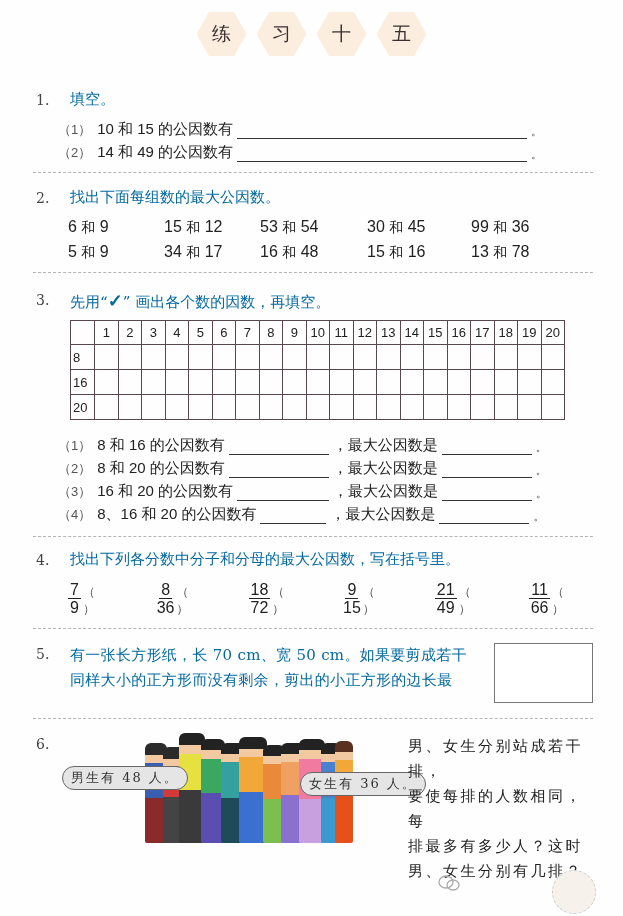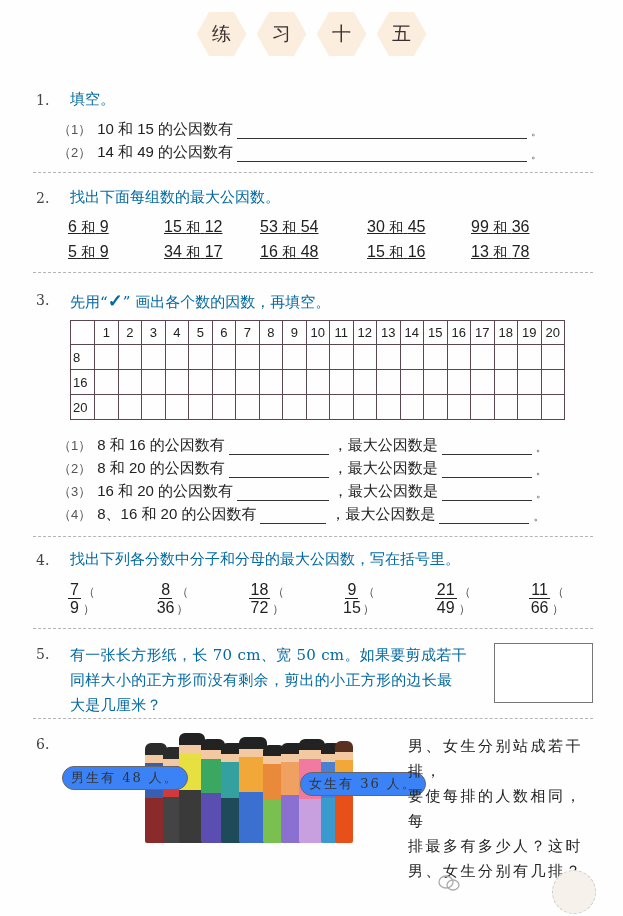--- a/index.html
+++ b/index.html
@@ -16,42 +16,42 @@
   .qtext { position: absolute; left: 58px; font-size: 15px; color: #0369a1; margin-left: 12px; }
 
   .divider { position: absolute; left: 33px; width: 560px; border-top: 1.5px dashed #b5b5b5; height: 0; }
 
   .line-row { position: absolute; left: 58px; font-size: 15px; white-space: nowrap; display: flex; align-items: flex-end; }
   .line-row .pn { color: #555; font-size: 13px; margin-right: 6px; }
   .blank { display: inline-block; border-bottom: 1px solid #333; height: 14px; margin: 0 4px; }
   .dot { font-size: 11px; color: #555; }
 
   
-  .pairs { position: absolute; left: 68px; width: 520px; display: grid; grid-template-columns: 96px 96px 107px 104px 110px; row-gap: 6px; font-size: 16px; text-decoration: underline; }
+  .pairs { position: absolute; left: 68px; width: 520px; display: grid; grid-template-columns: 96px 96px 107px 104px 110px; row-gap: 6px; font-size: 16px; }
   .pairs span { white-space: nowrap; }
   .he { font-family: "DejaVu Serif", serif; font-size: 14px; }
 
   
   table.factors { position: absolute; left: 70px; top: 320px; border-collapse: collapse; font-size: 13px; }
   table.factors td { border: 1px solid #5a4650; width: 23.5px; height: 24px; text-align: center; vertical-align: middle; padding: 0; }
   table.factors td.rh { width: 24px; text-align: left; padding-left: 2px; }
 
   
   .fracs { position: absolute; left: 68px; top: 578px; display: flex; font-size: 16px; }
   .frac-item { display: flex; align-items: center; margin-right: 38px; }
   .frac { display: inline-flex; flex-direction: column; align-items: center; line-height: 17px; }
   .frac .num { border-bottom: 1.2px solid #222; padding: 0 2px; }
   .paren { font-size: 12px; color: #555; margin-left: 2px; letter-spacing: 12px; margin-top: 6px; }
 
   .answer-box { position: absolute; left: 494px; top: 643px; width: 99px; height: 60px; border: 1.5px solid #777; background: #fff; }
 
   
   .illus { position: absolute; left: 143px; top: 725px; width: 210px; height: 118px; }
   .kid { position: absolute; bottom: 0; border-radius: 6px 6px 2px 2px; }
-  .bubble { position: absolute; background: #3b82f6; border: 1.3px solid #666; border-radius: 12px; padding: 2px 8px; font-size: 13px; letter-spacing: 2px; color: #333; white-space: nowrap; text-align: right; }
+  .bubble { position: absolute; background: #e5e5e5; border: 1.3px solid #666; border-radius: 12px; padding: 2px 8px; font-size: 13px; letter-spacing: 2px; color: #333; white-space: nowrap; text-align: right; }
 
   .q6text { position: absolute; left: 408px; top: 734px; width: 178px; font-size: 15px; line-height: 25px; letter-spacing: 2.5px; }
 
   .watermark { position: absolute; left: 438px; top: 874px; font-size: 14px; color: #9a9a9a; display: flex; align-items: center; gap: 6px; }
   .stamp { position: absolute; left: 552px; top: 870px; width: 44px; height: 44px; border-radius: 50%; border: 1.5px dashed #ccc; background: #f6f1ea; }
 </style>
 </head>
 <body>
 
 <div class="title">
@@ -281,21 +281,20 @@
     <span class="paren">（ ）</span>
   </div>
 </div>
 
 <div class="divider" style="top:628px"></div>
 
 <div class="qnum" style="top:646px">5.</div>
 <div class="qtext" style="top:643px; line-height:25px; width:420px; letter-spacing:0.3px">
   <div>有一张长方形纸，长 70 cm、宽 50 cm。如果要剪成若干</div>
   <div>同样大小的正方形而没有剩余，剪出的小正方形的边长最</div>
-  <div>大是几厘米？</div>
 </div>
 <div class="answer-box"></div>
 
 <div class="divider" style="top:718px"></div>
 
 <div class="qnum" style="top:736px">6.</div>
 
 <div class="illus">
 
   <div class="kid" style="left:2px;width:22px;height:100px;background:linear-gradient(#2b2b2b 0 12%,#f2c9a0 12% 20%,#3b5fb0 20% 55%,#8b2a2a 55%)"></div>

